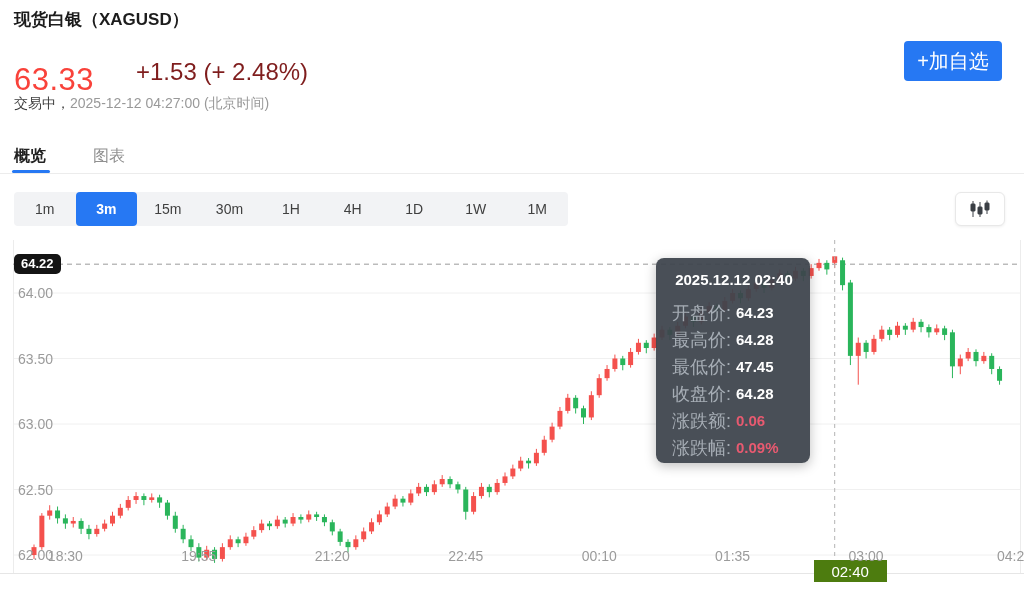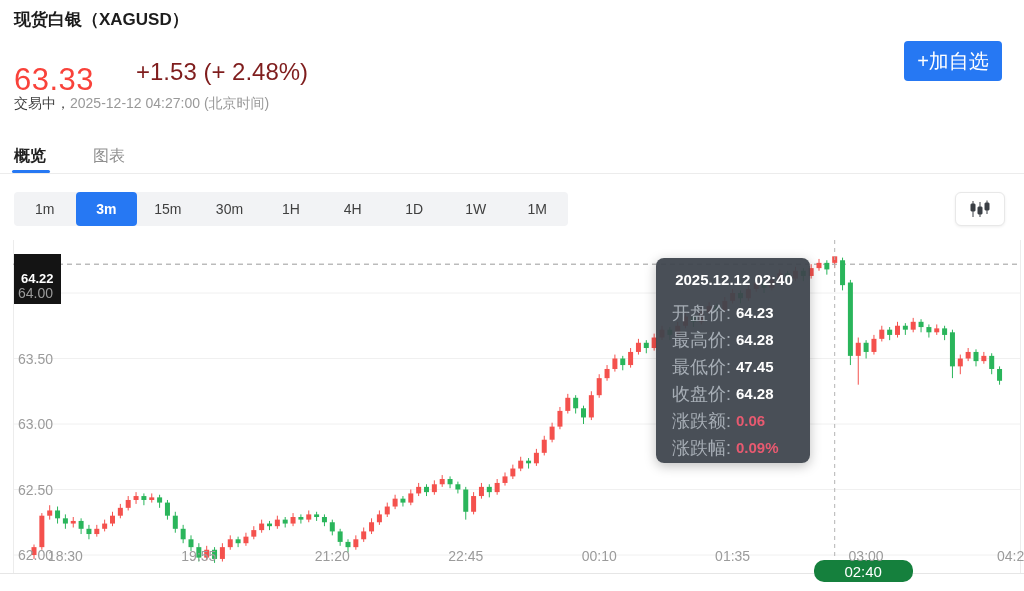--- a/index.html
+++ b/index.html
@@ -41,25 +41,25 @@
     left:955px;top:192px;width:50px;height:34px;background:#fff;
     border:1px solid #e8e8e8;border-radius:6px;box-shadow:0 1px 3px rgba(0,0,0,.07);
     display:flex;align-items:center;justify-content:center;cursor:pointer;box-sizing:border-box;
   }
   
   .chart-wrap{left:0;top:240px;width:1024px;height:351px;}
   .ylab{position:absolute;left:18px;height:18px;font-size:14px;color:#9b9b9b;line-height:18px;}
   .xlab{position:absolute;top:308px;font-size:14px;color:#9b9b9b;white-space:nowrap;}
   .price-badge{
     position:absolute;left:14px;background:#141414;color:#fff;
-    font-size:13px;font-weight:bold;padding:18px 7px;border-radius:0;line-height:14px;
+    font-size:13px;font-weight:bold;padding:3px 7px;border-radius:5px;line-height:14px;
   }
   .time-badge{
-    position:absolute;top:320px;width:99px;height:22px;background:#15803d;color:#fff;
-    font-size:15px;display:flex;align-items:center;justify-content:center;border-radius:10px;
+    position:absolute;top:320px;width:73px;height:22px;background:#4d7c0f;color:#fff;
+    font-size:15px;display:flex;align-items:center;justify-content:center;border-radius:0;
   }
   
   .tooltip{
     position:absolute;left:656px;top:18px;width:154px;box-sizing:border-box;
     background:rgba(62,68,76,0.94);border-radius:8px;padding:13px 14px 2px 16px;
     box-shadow:0 3px 12px rgba(0,0,0,.25);color:#fff;
   }
   .tooltip .tt-title{font-size:15px;font-weight:bold;text-align:center;margin-bottom:11px;white-space:nowrap;}
   .tt-row{display:flex;align-items:center;height:27px;}
   .tt-label{width:64px;font-size:18px;color:#a6adb5;flex:none;}

